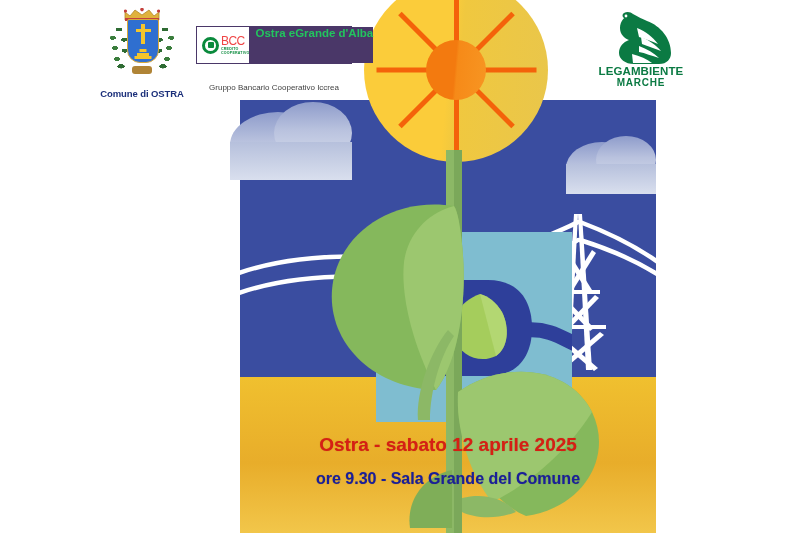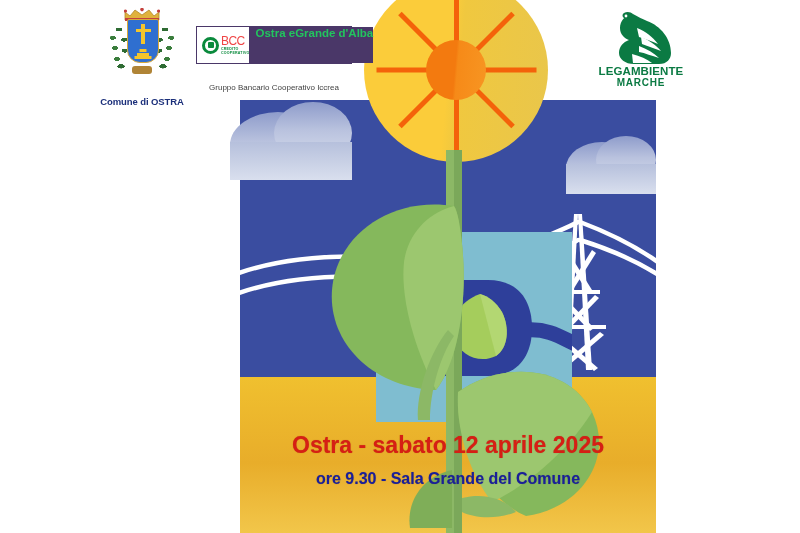--- a/index.html
+++ b/index.html
@@ -91,21 +91,21 @@
     transform: translateX(-50%);
     width: 20px; height: 8px;
     background: #b08436;
     border-radius: 3px;
   }
   .crest-caption {
     font-size: 9.5px;
     font-weight: bold;
     color: #1b2f7a;
     letter-spacing: -0.1px;
-    margin-top: 14px;
+    margin-top: 6px;
     white-space: nowrap;
   }
 
   
   .bcc-block {
     position: absolute;
     left: 196px; top: 26px;
     width: 156px;
   }
   .bcc-bar {
@@ -292,21 +292,21 @@
 
   
   .caption-band {
     position: absolute;
     left: 240px; top: 428px;
     width: 416px; height: 72px;
     z-index: 30;
     text-align: center;
   }
   .line1 {
-    font-size: 23px;
+    font-size: 19px;
     font-weight: bold;
     color: #d61f14;
     line-height: 34px;
     white-space: nowrap;
     text-shadow: 0 0 1px rgba(120,0,0,0.35);
   }
   .line2 {
     font-size: 16px;
     font-weight: bold;
     color: #1a1f99;

